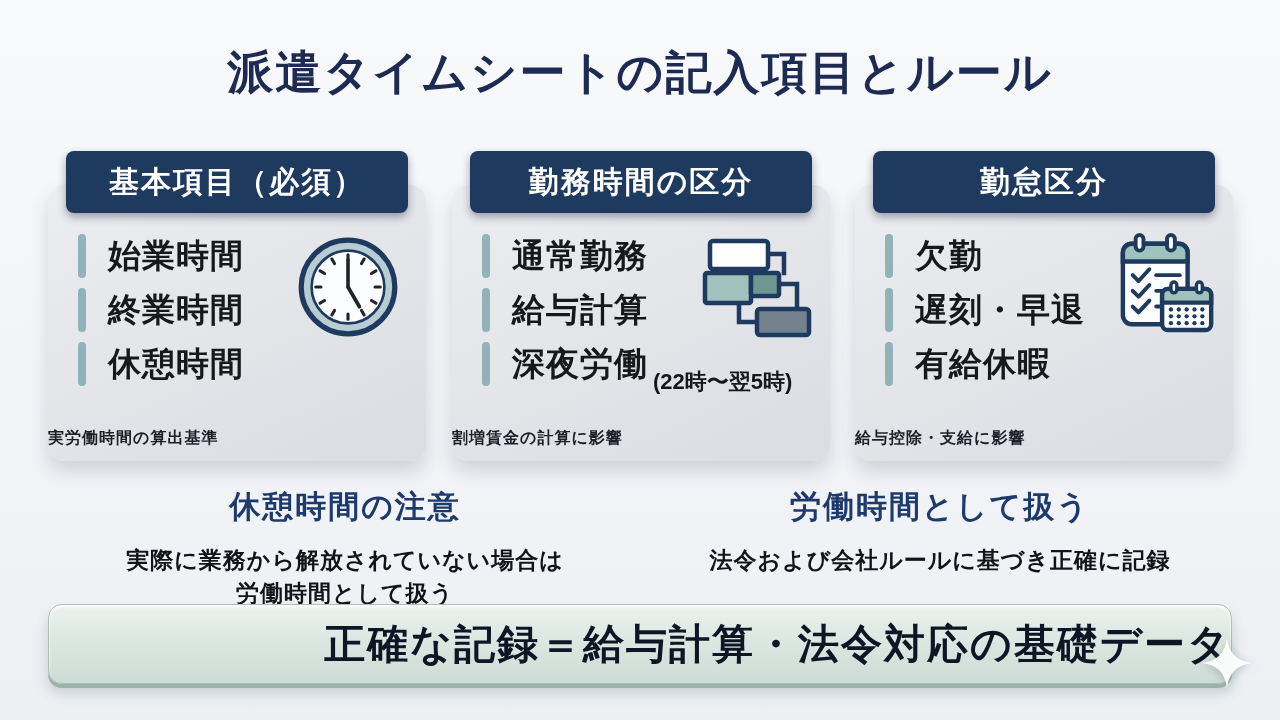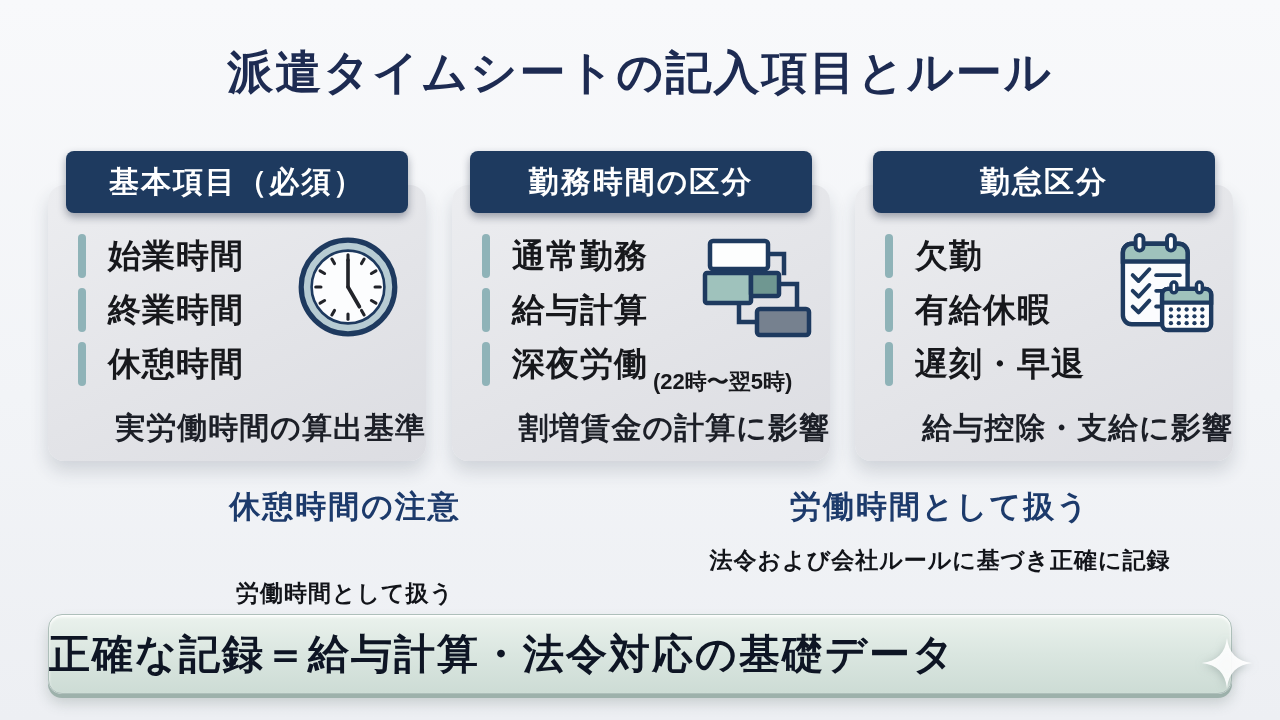--- a/index.html
+++ b/index.html
@@ -42,34 +42,34 @@
   .rows{position:absolute;top:48px;left:30px;right:12px;display:flex;flex-direction:column;gap:8px;}
   .row{display:flex;align-items:center;height:46px;}
   .bar{width:8px;height:44px;border-radius:4px;background:var(--teal-bar);margin-right:22px;flex:none;}
   .item-text{font-size:33px;font-weight:bold;color:var(--text-dark);letter-spacing:1px;white-space:nowrap;}
   .item-suffix{font-size:22px;font-weight:bold;color:var(--text-dark);margin-left:5px;white-space:nowrap;letter-spacing:0;margin-top:36px;}
   .icon{position:absolute;}
   .icon-clock{top:50px;right:26px;width:104px;height:104px;}
   .icon-gantt{top:52px;right:16px;width:112px;height:102px;}
   .icon-cal{top:42px;right:14px;width:102px;height:112px;}
   .card-footer{
-    position:absolute;bottom:12px;left:0;right:0;text-align:right;
-    font-size:30px;font-weight:bold;color:#1c1f27;letter-spacing:1px;
+    position:absolute;bottom:12px;left:0;right:0;text-align:left;
+    font-size:16px;font-weight:bold;color:#1c1f27;letter-spacing:1px;
   }
   .note{position:absolute;top:486px;text-align:center;}
   .note1{left:95px;width:500px;}
   .note2{left:670px;width:540px;}
   .note-heading{font-size:31px;font-weight:bold;color:var(--note-heading);margin-bottom:16px;letter-spacing:2px;}
   .note-body{font-size:23px;font-weight:bold;color:#121419;line-height:1.45;letter-spacing:1px;}
   .banner{
     position:absolute;left:48px;top:604px;width:1184px;height:80px;border-radius:14px;
     background:linear-gradient(180deg,#ebf2ed 0%,#dae6e0 50%,#cddcd5 100%);
     border:1px solid #aebfba;
     box-shadow:0 4px 0 #9db1ab,0 9px 14px rgba(60,80,75,.22),inset 0 2px 3px #ffffff;
-    display:flex;align-items:center;justify-content:flex-start;margin-top:10px;
+    display:flex;align-items:center;justify-content:flex-end;
   }
   .banner-text{font-size:41px;font-weight:bold;color:#0e1524;letter-spacing:2px;}
   .sparkle{position:absolute;left:1200px;top:636px;width:54px;height:54px;filter:drop-shadow(0 2px 4px rgba(120,140,135,.5));}
 </style>
 </head>
 <body>
 
 <div class="stage">
 
   <h1 class="title">派遣タイムシートの記入項目とルール</h1>
@@ -152,25 +152,25 @@
 
   <section class="card card3">
     <div class="pill">勤怠区分</div>
     <div class="rows">
       <div class="row">
         <span class="bar"></span>
         <span class="item-text">欠勤</span>
       </div>
       <div class="row">
         <span class="bar"></span>
+        <span class="item-text">遅刻・早退</span>
+      </div>
+      <div class="row">
+        <span class="bar"></span>
         <span class="item-text">有給休暇</span>
-      </div>
-      <div class="row">
-        <span class="bar"></span>
-        <span class="item-text">遅刻・早退</span>
       </div>
     </div>
     <div class="icon icon-cal">
       <svg viewBox="0 0 104 112" width="102" height="112">
         <rect x="6" y="16" width="66" height="82" rx="9" fill="#fbfcfe" stroke="#1e3a5f" stroke-width="4.5"></rect>
         <path d="M6,34 v-9 a9,9 0 0 1 9,-9 h48 a9,9 0 0 1 9,9 v9 Z" fill="#9fc2bc" stroke="#1e3a5f" stroke-width="4.5"></path>
         <rect x="19" y="7" width="8" height="16" rx="4" fill="#fdfefe" stroke="#1e3a5f" stroke-width="4"></rect>
         <rect x="51" y="7" width="8" height="16" rx="4" fill="#fdfefe" stroke="#1e3a5f" stroke-width="4"></rect>
         <g stroke="#1e3a5f" stroke-width="4" fill="none" stroke-linecap="round" stroke-linejoin="round">
           <path d="M16,48 l6,6 11,-12"></path>
@@ -202,21 +202,21 @@
             <circle cx="87" cy="97" r="2.2"></circle>
         </g>
       </svg>
     </div>
     <div class="card-footer">給与控除・支給に影響</div>
   </section>
 
   <div class="note note1">
     <div class="note-heading">休憩時間の注意</div>
     <div class="note-body">
-      <br>
+      <span>実際に業務から解放されていない場合は</span><br>
       <span>労働時間として扱う</span>
     </div>
   </div>
   <div class="note note2">
     <div class="note-heading">労働時間として扱う</div>
     <div class="note-body">
       <span>法令および会社ルールに基づき正確に記録</span>
     </div>
   </div>
 

